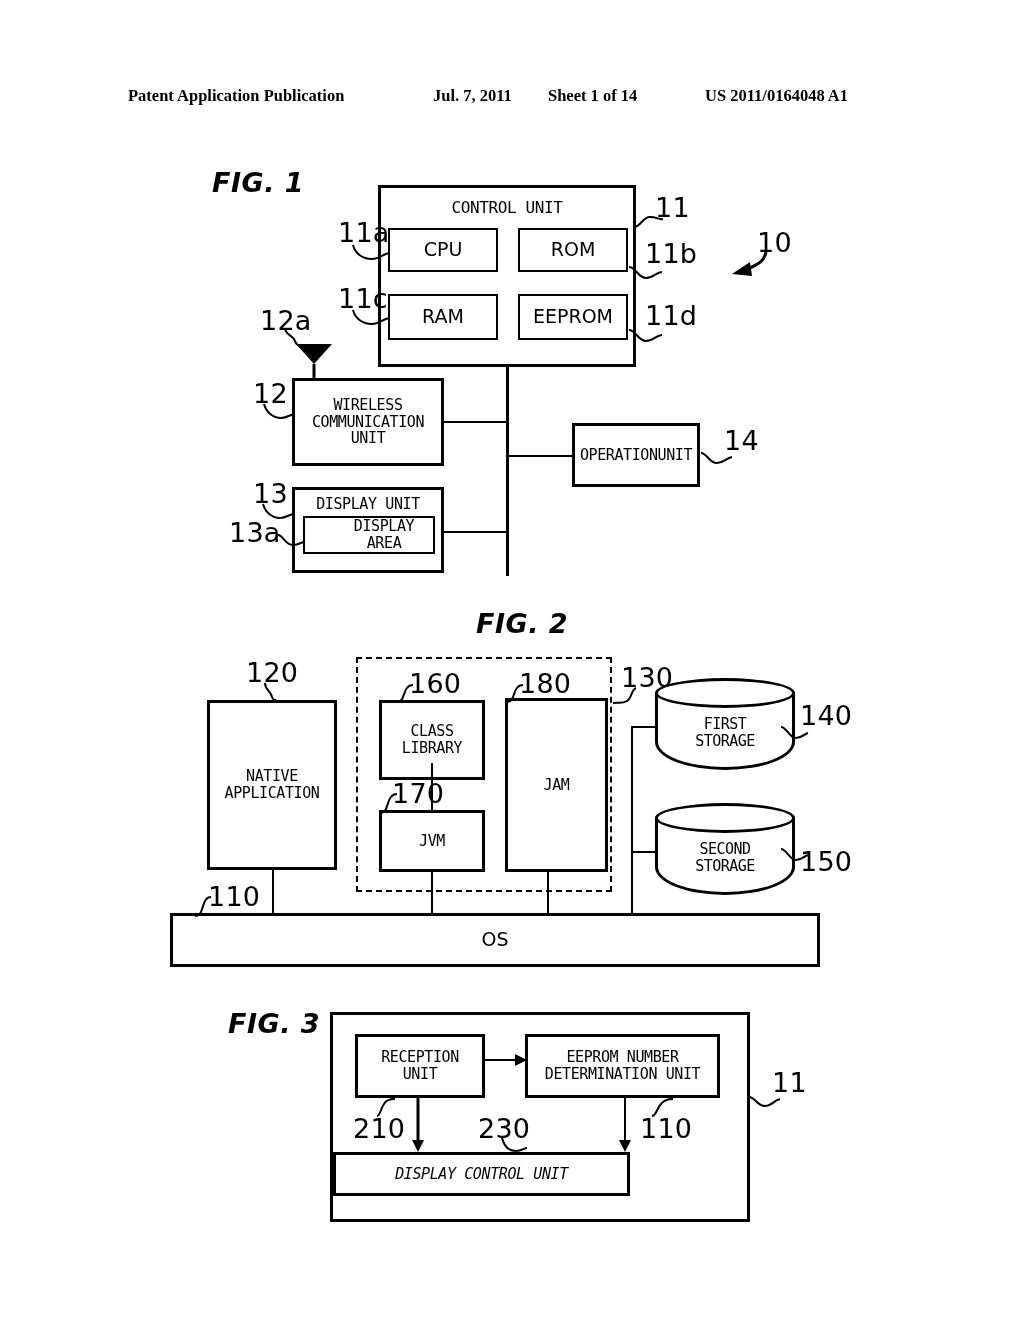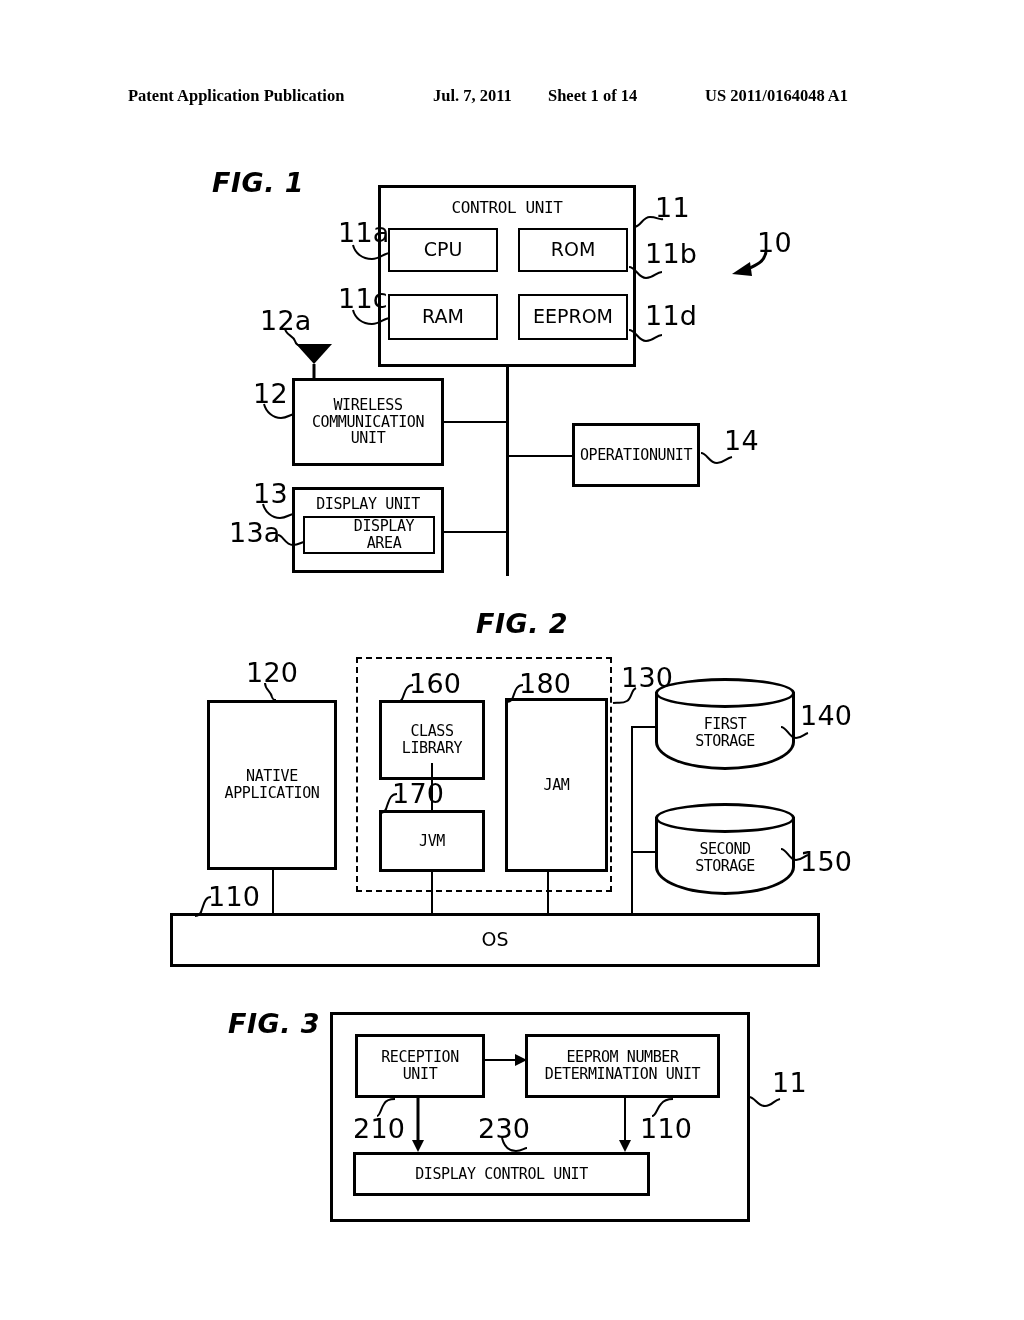--- a/index.html
+++ b/index.html
@@ -307,21 +307,21 @@
 <div class="bx thick" style="left:355px;top:1034px;width:130px;height:64px;flex-direction:column;">
   <span>RECEPTION</span>
   <span>UNIT</span>
 </div>
 
 <div class="bx thick" style="left:525px;top:1034px;width:195px;height:64px;flex-direction:column;">
   <span>EEPROM NUMBER</span>
   <span>DETERMINATION UNIT</span>
 </div>
 
-<div class="bx thick" style="left:353px;top:1152px;width:297px;height:44px;">
+<div class="bx thick" style="left:333px;top:1152px;width:297px;height:44px;font-style:italic;">
   <span>DISPLAY CONTROL UNIT</span>
 </div>
 
 <div class="lead" style="left:485px;top:1052px;">
   <svg width="44" height="16">
     <line x1="0" y1="8" x2="30" y2="8" stroke="#000" stroke-width="2"></line>
     <polygon points="30,2 42,8 30,14" fill="#000"></polygon>
   </svg>
 </div>
 <div class="lead" style="left:410px;top:1098px;">

